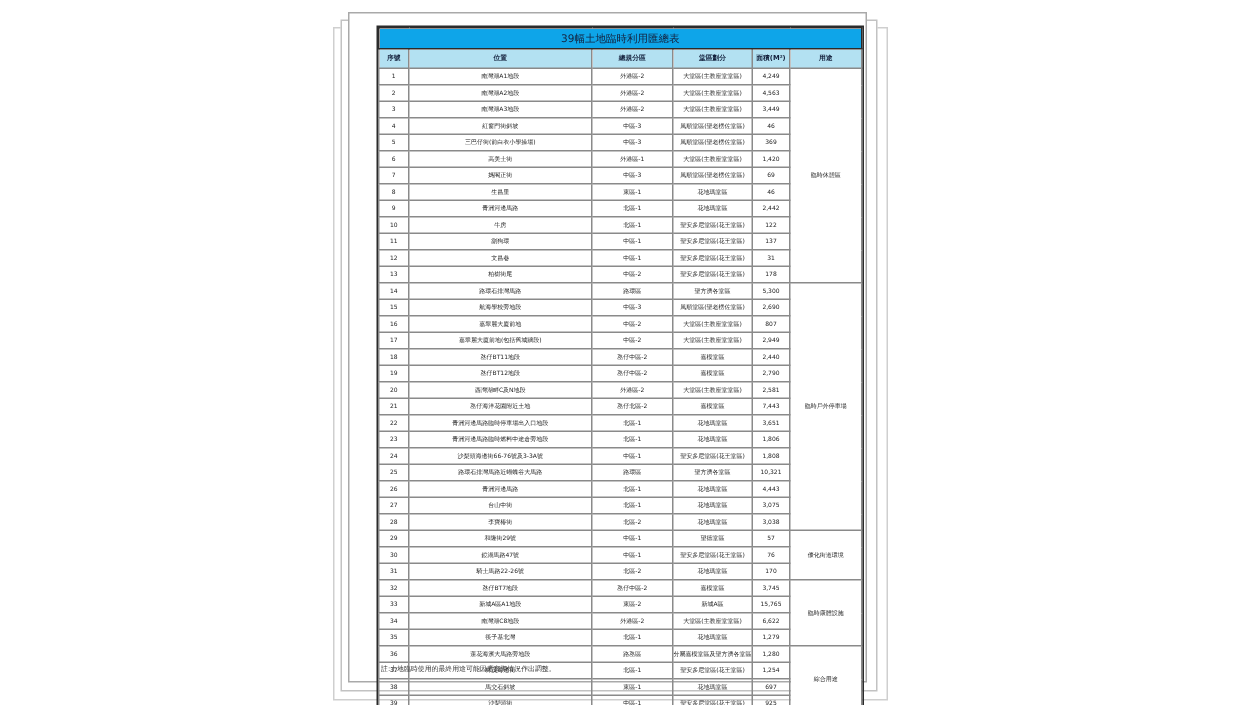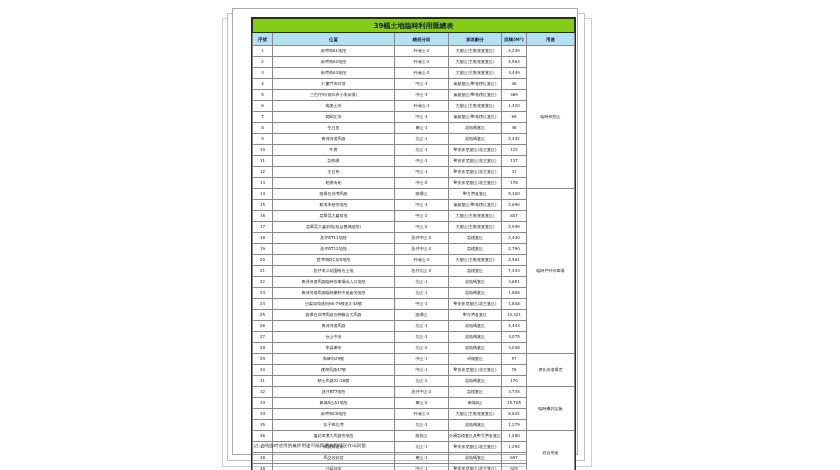--- a/index.html
+++ b/index.html
@@ -16,22 +16,22 @@
   table.land{
     position:absolute;left:19px;top:9px;width:322px;
     border-collapse:collapse;table-layout:fixed;
   }
   table.land th, table.land td{
     border:1px solid #8a8a8a;
     text-align:center;vertical-align:middle;
     padding:0;overflow:hidden;white-space:nowrap;
   }
   tr.title-row th{
-    height:13px;background:#84cc16;
-    font-size:7px;font-weight:bold;color:#14213d;
+    height:13px;background:#0ea5e9;
+    font-size:7px;font-weight:normal;color:#14213d;
     border:1.5px solid #2b2b2b;
     text-align:center;
   }
   tr.header-row th{
     height:12px;background:#b3e1f2;
     font-size:4.5px;font-weight:bold;color:#14213d;
   }
   tr.data-row{height:10px;}
   tr.data-row td{font-size:4px;line-height:10px;color:#222;}
   td.use-cell{font-size:4.5px;color:#222;background:#fff;}

